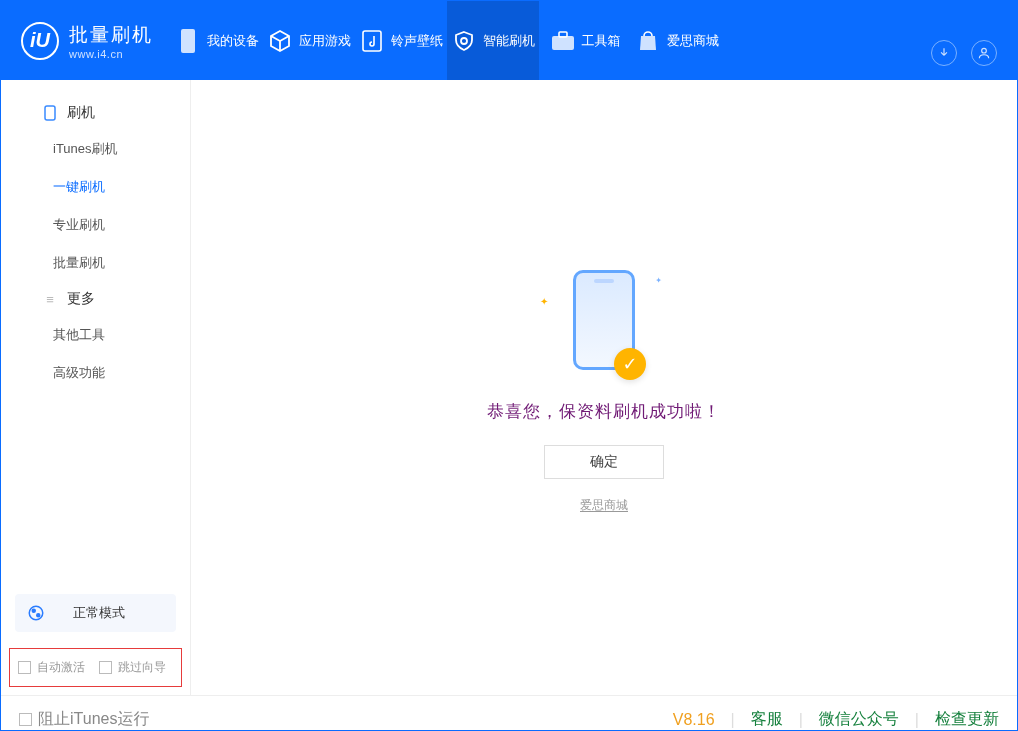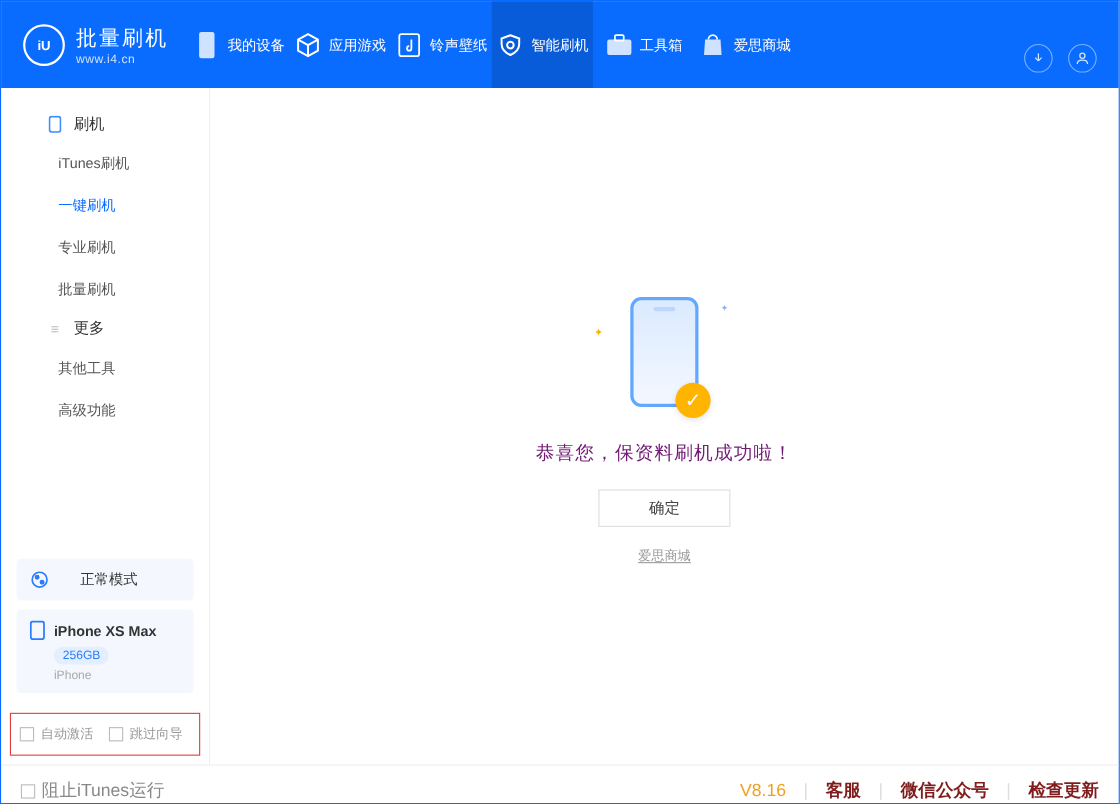--- a/index.html
+++ b/index.html
@@ -4,21 +4,21 @@
 <style>
 * { margin:0; padding:0; box-sizing:border-box; font-family:"Microsoft YaHei","PingFang SC",Arial,sans-serif; }
 body { background:#fff; }
 .window { width:1018px; height:731px; border:1px solid #0a6cff; display:flex; flex-direction:column; background:#fff; position:relative; }
 
 
 .header { height:79px; background:linear-gradient(180deg,#0a6cff,#0a6cff); display:flex; align-items:stretch; color:#fff; position:relative; }
 .title-controls { position:absolute; top:6px; right:8px; display:flex; gap:10px; }
 .title-controls span { width:18px; height:18px; display:flex; align-items:center; justify-content:center; cursor:pointer; font-size:13px; color:#cfe2ff; }
 .logo-block { display:flex; align-items:center; padding:0 18px 0 20px; gap:10px; }
-.logo-circle { width:38px; height:38px; border:2.5px solid #fff; border-radius:50%; display:flex; align-items:center; justify-content:center; font-weight:bold; font-size:12px; color:#fff; }
+.logo-circle { width:38px; height:38px; border:2.5px solid #fff; border-radius:50%; display:flex; align-items:center; justify-content:center; font-weight:bold; font-style:italic; font-size:20px; color:#fff; }
 .logo-text .t1 { font-size:19px; font-weight:500; letter-spacing:2px; }
 .logo-text .t2 { font-size:11px; color:#cfe2ff; letter-spacing:.5px; }
 .tabs { display:flex; height:100%; }
 .tab { width:92px; display:flex; flex-direction:row; align-items:center; justify-content:center; gap:6px; cursor:pointer; font-size:13px; position:relative; }
 .tab.active { background:rgba(0,0,0,.15); }
 .tab .ticon { width:26px; height:26px; display:flex; align-items:center; justify-content:center; }
 .header-right { margin-left:auto; display:flex; align-items:flex-end; padding:0 20px 14px 0; gap:14px; }
 .hcircle { width:26px; height:26px; border:1.5px solid #7ab1ff; border-radius:50%; display:flex; align-items:center; justify-content:center; color:#cfe2ff; cursor:pointer; }
 
 
@@ -51,21 +51,21 @@
 .sp2 { right:12px; top:14px; color:#7ab1ff; font-size:8px; }
 .success-msg { font-size:17px; color:#701a75; letter-spacing:1px; }
 .ok-btn { margin-top:4px; width:120px; height:34px; border:1px solid #ddd; background:#fff; font-size:14px; color:#444; cursor:pointer; }
 .log-link { font-size:12px; color:#999; cursor:pointer; text-decoration:underline; text-underline-offset:2px; }
 
 
 .footer { height:35px; border-top:1px solid #eee; display:flex; align-items:flex-end; padding:0 18px; font-size:16px; color:#999; }
 .footer .cb-wrap { color:#888; }
 .footer .right { margin-left:auto; display:flex; align-items:center; gap:16px; }
 .footer .sep { color:#ddd; }
-.footer a { color:#7f1d1d; cursor:pointer;font-weight:bold; }
+.footer a { color:#15803d; cursor:pointer; }
 .ver { color:#f0a020; }
 
 svg { display:block; }
 </style>
 </head>
 <body>
 
 <div class="window">
 
   <div class="title-controls">
@@ -195,32 +195,20 @@
       <div class="mode-card">
         <span>
             <svg width="18" height="18" viewBox="0 0 24 24" fill="none" stroke="#2a7cff" stroke-width="2">
               <circle cx="12" cy="12" r="9"></circle>
               <circle cx="9" cy="9" r="2" fill="#2a7cff"></circle>
               <circle cx="15" cy="15" r="2" fill="#2a7cff"></circle>
             </svg>
           </span>
         <span>正常模式</span>
       </div>
-      <div class="dev-card">
-        <div class="dev-row1">
-          <span>
-              <svg width="14" height="18" viewBox="0 0 14 18" fill="none" stroke="#2a7cff" stroke-width="1.6">
-                <rect x="1" y="1" width="12" height="16" rx="2"></rect>
-              </svg>
-            </span>
-          <span>iPhone XS Max</span>
-        </div>
-        <span class="capacity-pill">256GB</span>
-        <div class="dev-type">iPhone</div>
-      </div>
       <div class="redbox">
         <span class="cb-wrap">
             <span class="cb"></span>
             <span class="cb-label">自动激活</span>
           </span>
         <span class="cb-wrap">
             <span class="cb"></span>
             <span class="cb-label">跳过向导</span>
           </span>
       </div>

